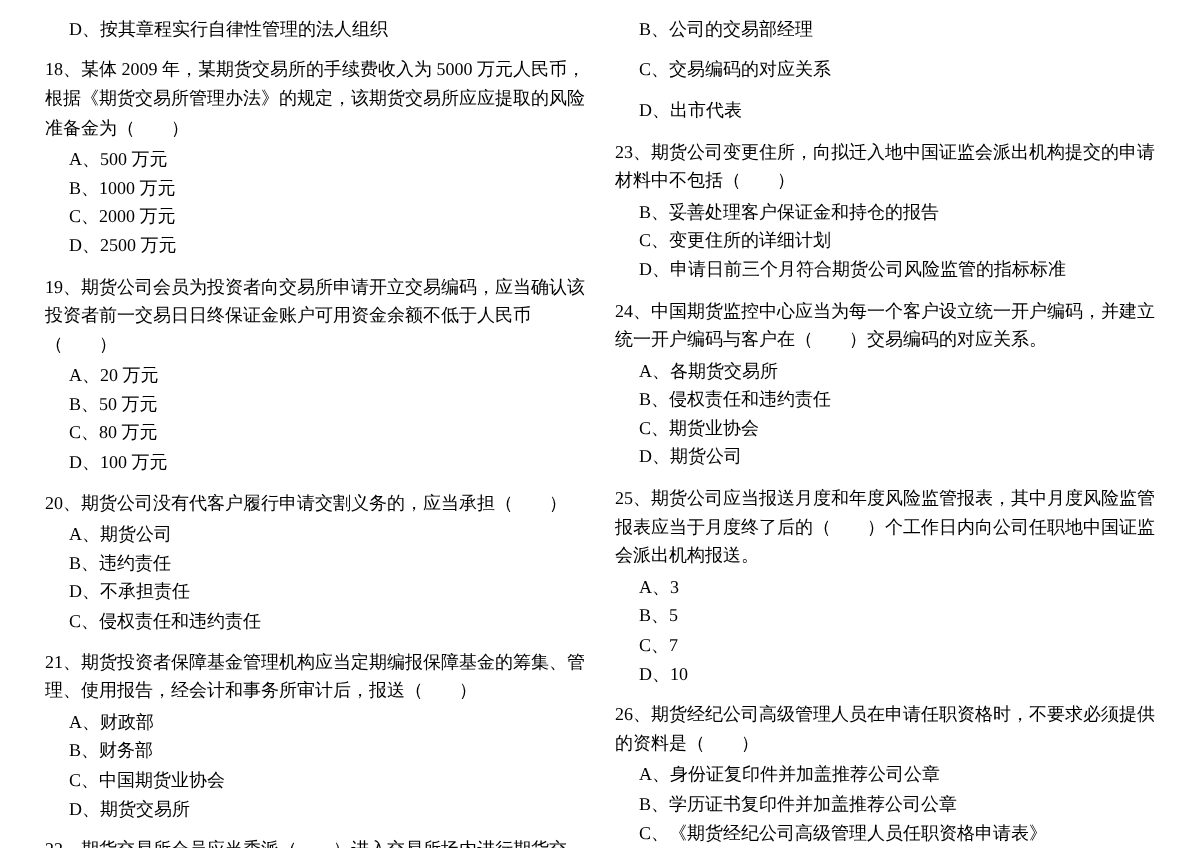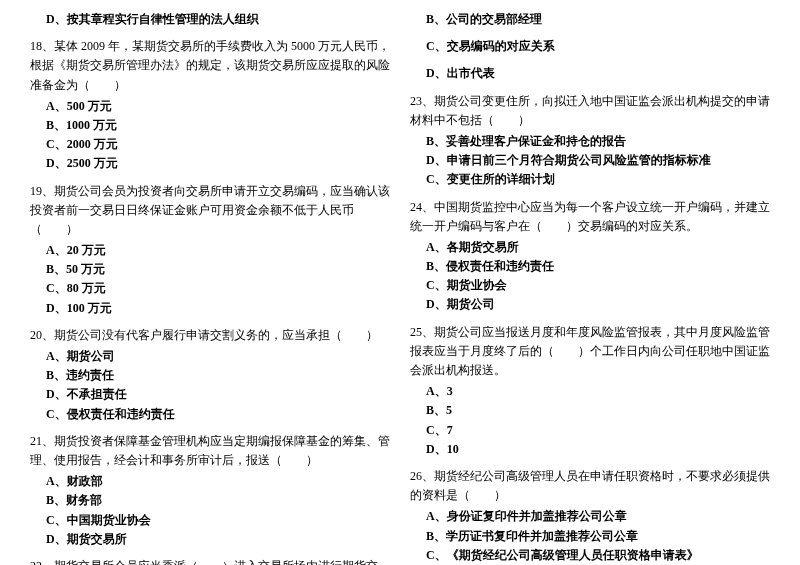--- a/index.html
+++ b/index.html
@@ -31,21 +31,20 @@
       margin-bottom: 8px;
     }
     .question-text {
       line-height: 1.6;
       text-indent: 0;
       margin-bottom: 2px;
     }
     .option {
       line-height: 1.6;
       padding-left: 16px;
-      font-weight: bold;
     }
   </style>
 </head>
 <body>
 
 <div class="page-container">
   <div class="columns">
 
     <div class="col">
 
@@ -100,22 +99,22 @@
       <div class="question-block">
         <div class="option">C、交易编码的对应关系</div>
       </div>
       <div class="question-block">
         <div class="option">D、出市代表</div>
       </div>
 
       <div class="question-block">
         <div class="question-text">23、期货公司变更住所，向拟迁入地中国证监会派出机构提交的申请材料中不包括（　　）</div>
         <div class="option">B、妥善处理客户保证金和持仓的报告</div>
+        <div class="option">C、变更住所的详细计划</div>
         <div class="option">D、申请日前三个月符合期货公司风险监管的指标标准</div>
-        <div class="option">C、变更住所的详细计划</div>
       </div>
 
       <div class="question-block">
         <div class="question-text">24、中国期货监控中心应当为每一个客户设立统一开户编码，并建立统一开户编码与客户在（　　）交易编码的对应关系。</div>
         <div class="option">A、各期货交易所</div>
         <div class="option">B、侵权责任和违约责任</div>
         <div class="option">C、期货业协会</div>
         <div class="option">D、期货公司</div>
       </div>
 

